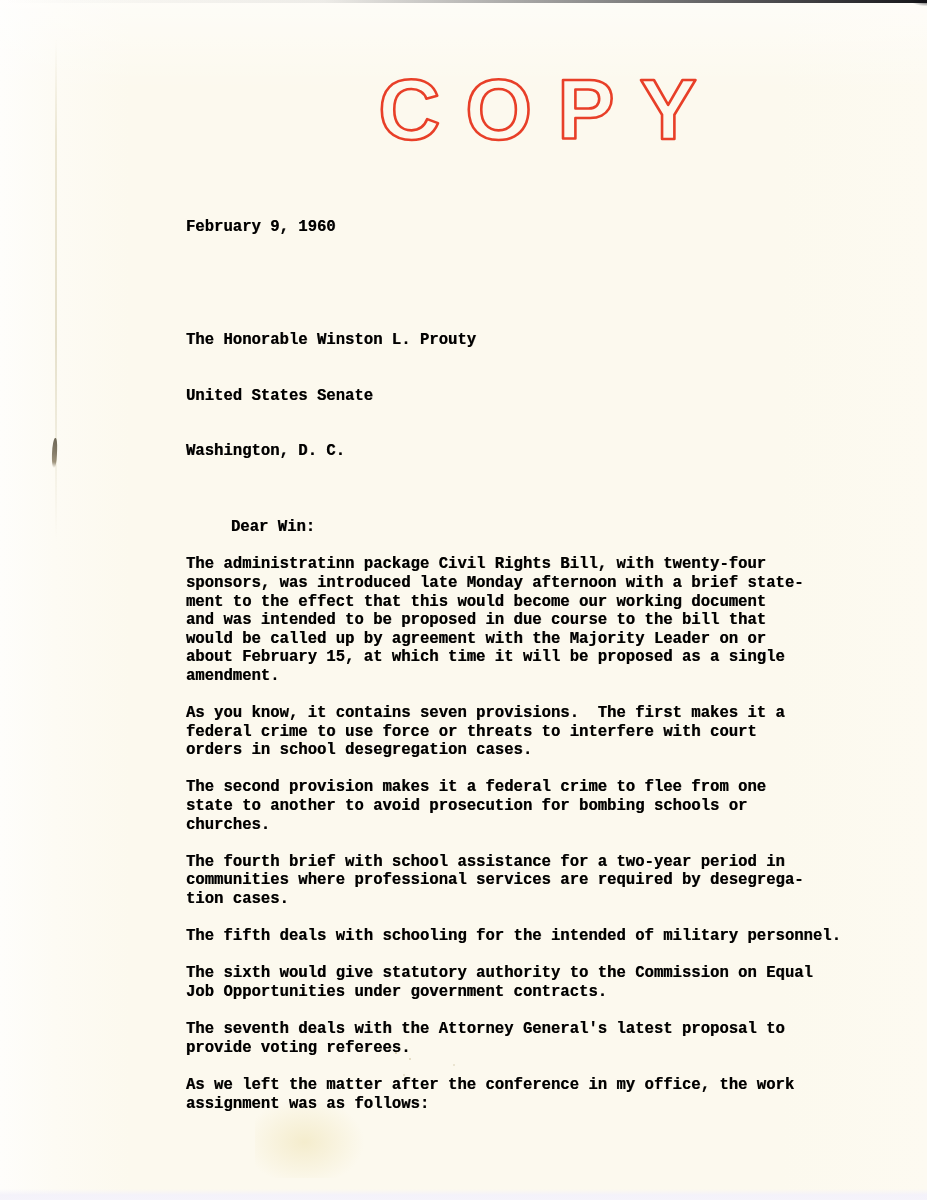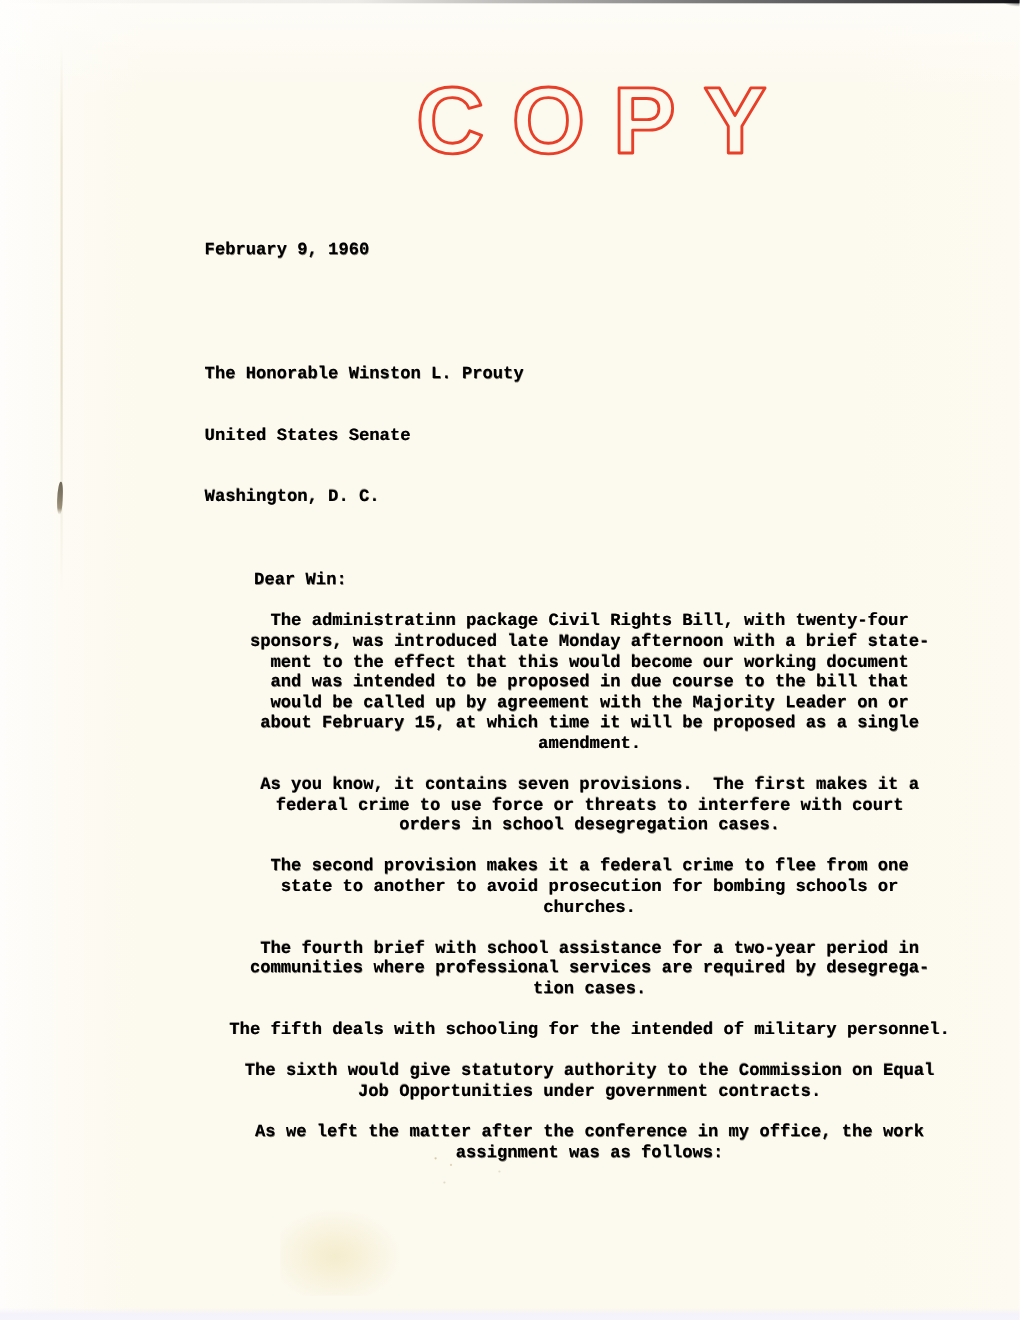--- a/index.html
+++ b/index.html
@@ -122,21 +122,20 @@
   .letter .address {
     margin-top: 57px;
   }
   .letter .salutation {
     margin-top: 20px;
     margin-bottom: 18.6px;
     padding-left: 45px;
   }
   .letter .para {
     margin-bottom: 18.6px;
-    text-align: center;
   }
 </style>
 </head>
 <body>
 
 <div class="page">
 
   <div class="top-edge"></div>
   <div class="top-right-corner"></div>
   <div class="crease"></div>
@@ -169,17 +168,19 @@
 orders in school desegregation cases.</p>
     <p class="para">The second provision makes it a federal crime to flee from one
 state to another to avoid prosecution for bombing schools or
 churches.</p>
     <p class="para">The fourth brief with school assistance for a two-year period in
 communities where professional services are required by desegrega-
 tion cases.</p>
     <p class="para">The fifth deals with schooling for the intended of military personnel.</p>
     <p class="para">The sixth would give statutory authority to the Commission on Equal
 Job Opportunities under government contracts.</p>
+    <p class="para">The seventh deals with the Attorney General's latest proposal to
+provide voting referees.</p>
     <p class="para">As we left the matter after the conference in my office, the work
 assignment was as follows:</p>
   </div>
 
 </div>
 
 </body></html>

